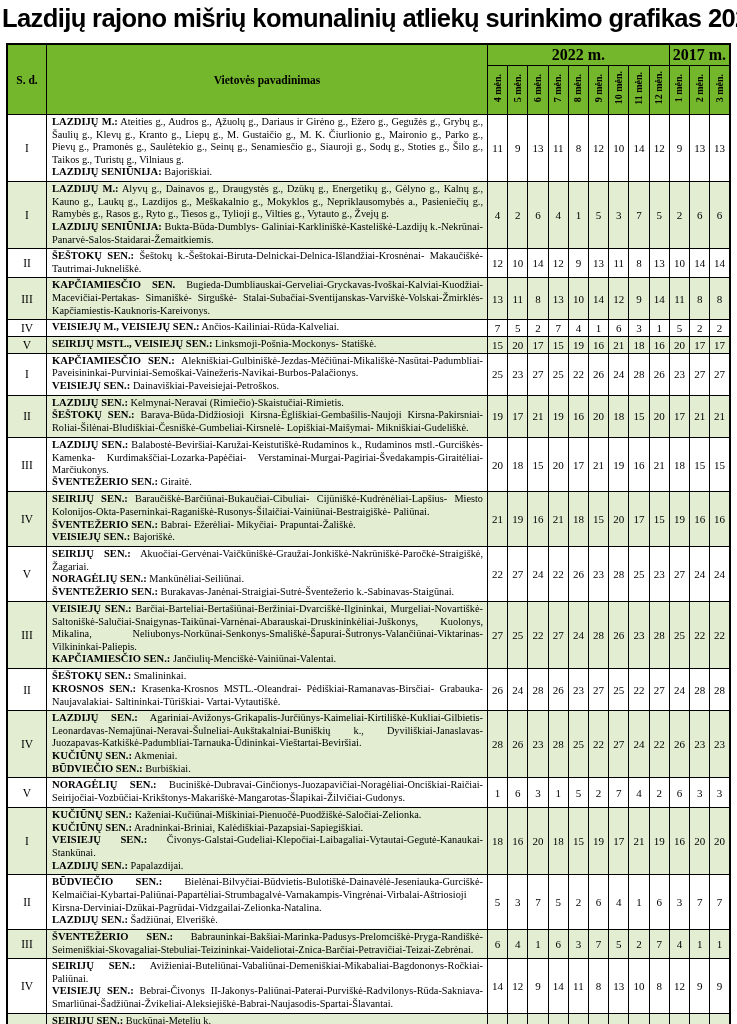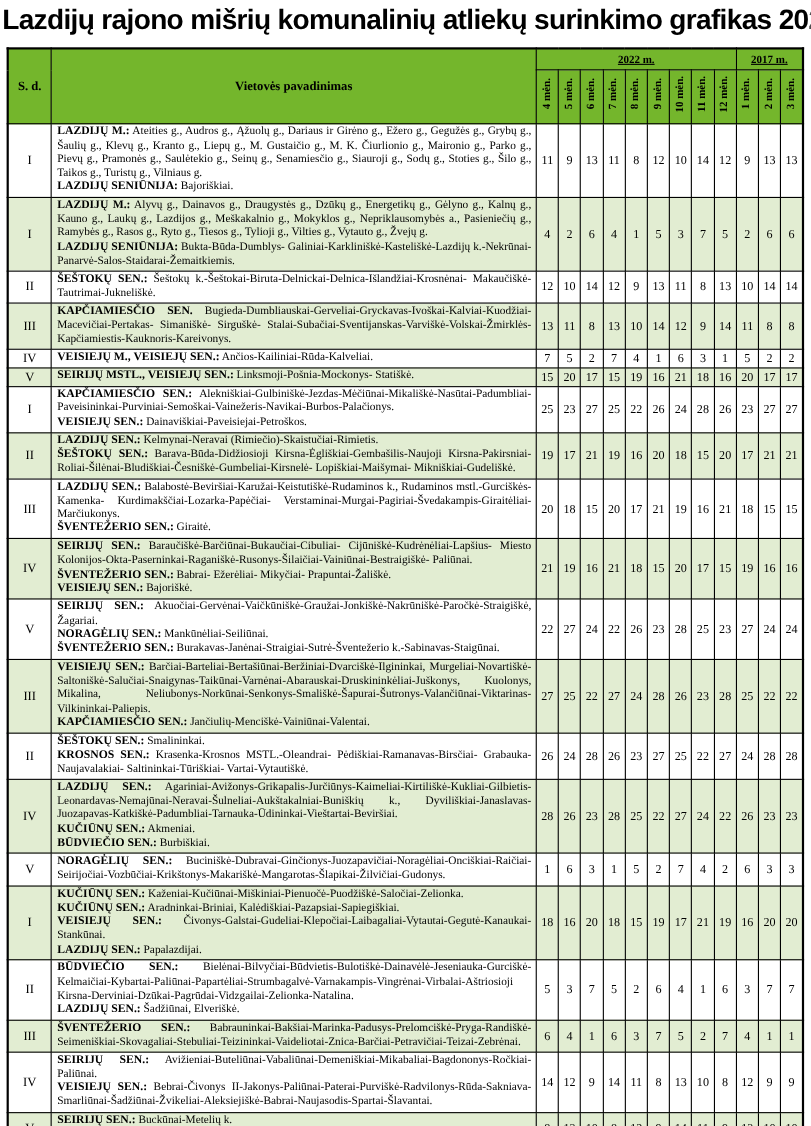--- a/index.html
+++ b/index.html
@@ -16,21 +16,21 @@
     border-collapse:collapse;
     margin:0 6px;
     width:725px;
     table-layout:fixed;
     border:2px solid #000;
   }
   .sched th,.sched td{border:1px solid #000;vertical-align:middle;}
   .sched thead th{background:var(--hdr-green,#74b62c);font-weight:700;}
   th.sd-h{width:36px;font-size:11.5px;}
   th.place-h{width:438px;font-size:11.5px;}
-  th.year-h{font-size:10px;height:16px;text-decoration:underline;}
+  th.year-h{font-size:16px;height:16px;}
   th.month-h{padding:0;height:48px;}
   th.month-h .vert{
     display:inline-block;
     writing-mode:vertical-rl;
     transform:rotate(180deg);
     font-size:10px;
     font-weight:700;
     line-height:1;
     padding:1px 0;
   }

